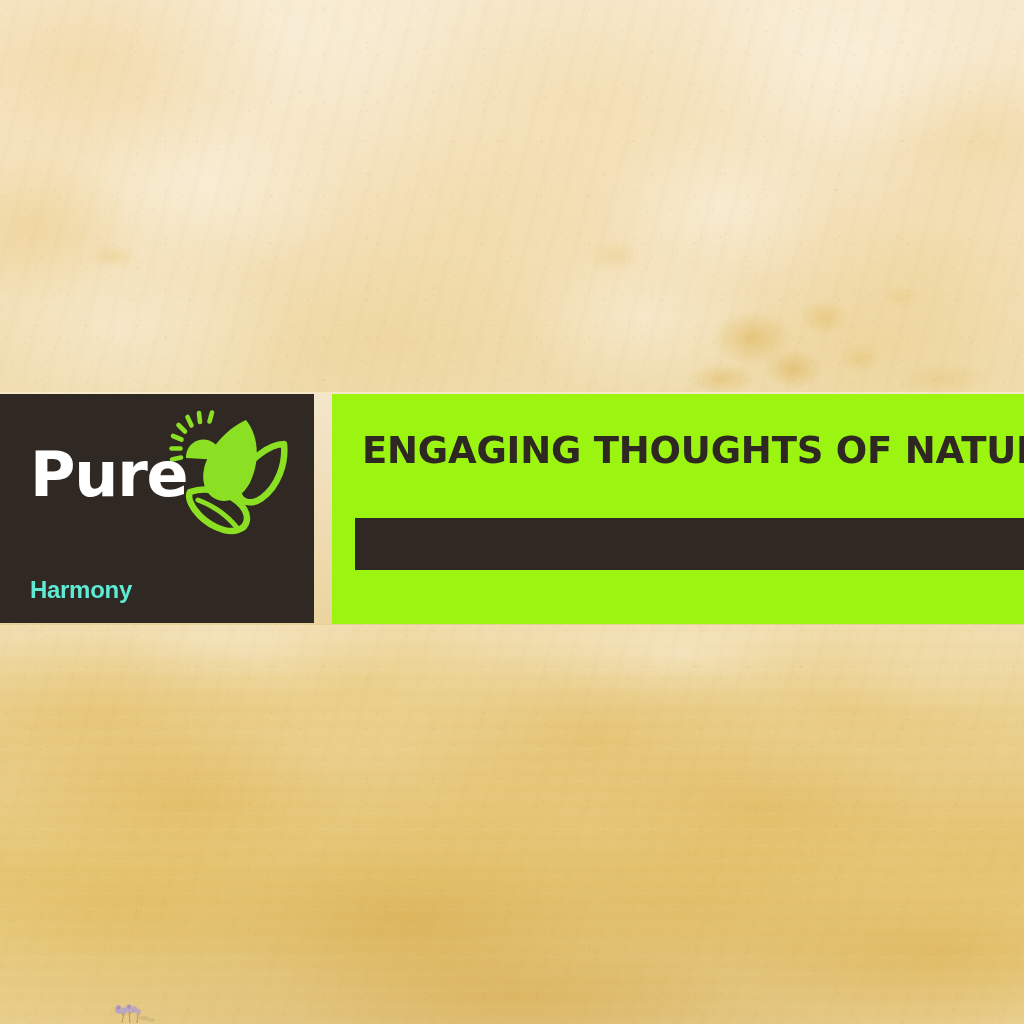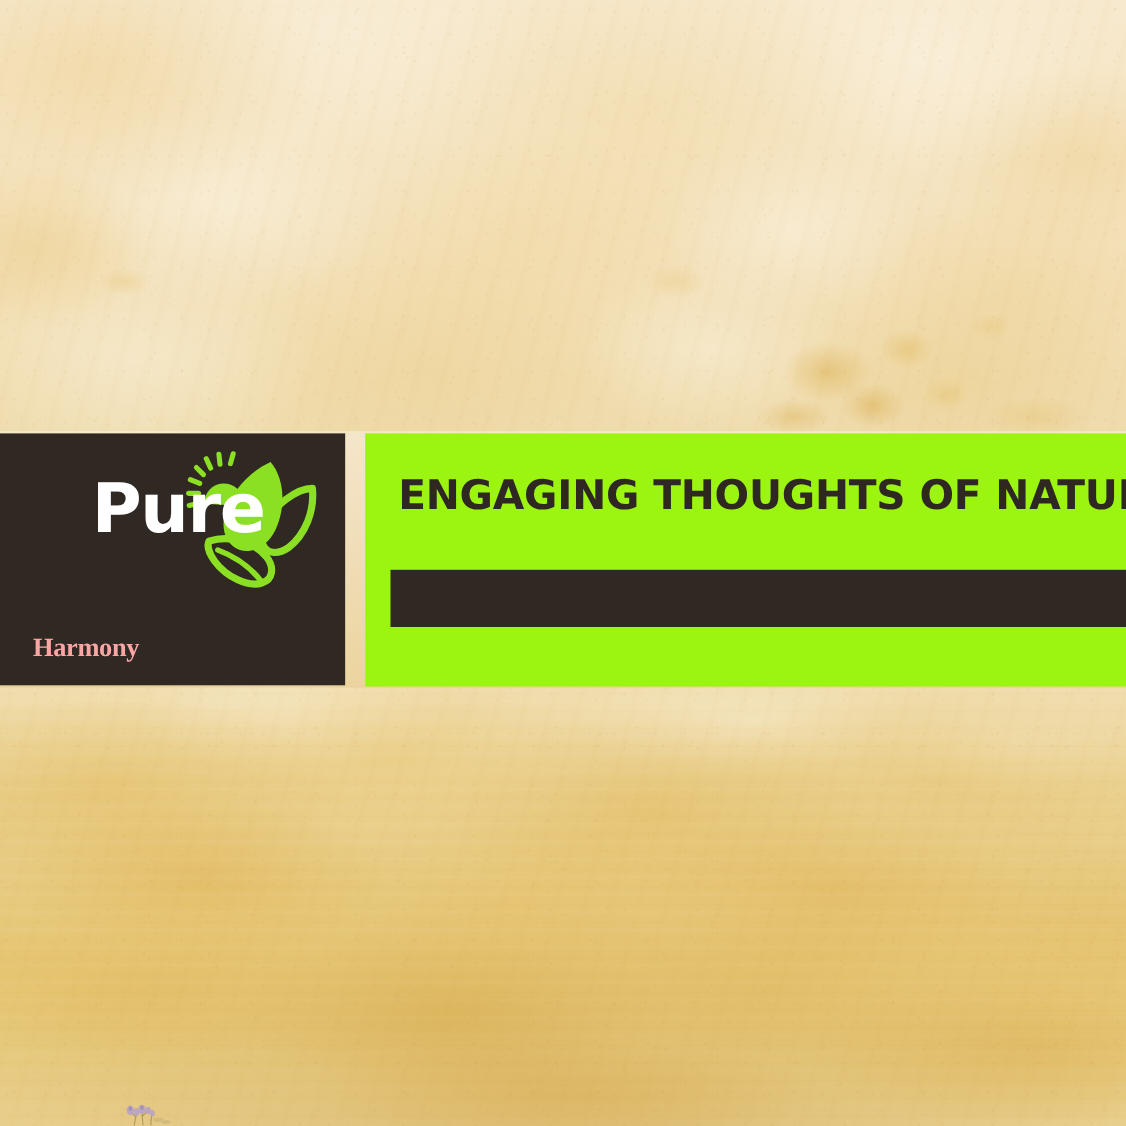--- a/index.html
+++ b/index.html
@@ -184,23 +184,22 @@
   .logo-mark {
     position: absolute;
     left: 168px;
     top: 14px;
     width: 122px;
     height: 128px;
   }
   .logo-wordmark {
     position: absolute;
     left: 28px;
-    top: 43px;
+    top: 55px;
     width: 266px;
-    text-align: center;
   }
   .word-pure,
   .word-nature {
     display: block;
     font-family: "DejaVu Sans", "Liberation Sans", sans-serif;
     font-weight: bold;
     letter-spacing: -1.2px;
     line-height: .84;
     white-space: nowrap;
   }
@@ -213,25 +212,25 @@
     font-size: 64px;
     color: #8BE024;
     margin-top: 2px;
     margin-left: 0px;
   }
   .word-harmony {
     display: block;
     position: absolute;
     left: 30px;
     top: 182px;
-    font-family: Liberation Serif, serif;
+    font-family: Liberation Sans, sans-serif;
     font-weight: bold;
     font-size: 24px;
     letter-spacing: -.3px;
-    color: #fca5a5;
+    color: #5eead4;
     white-space: nowrap;
   }
 
   
   .title-banner {
     position: absolute;
     left: 332px;
     top: 394px;
     width: 692px;
     height: 230px;

